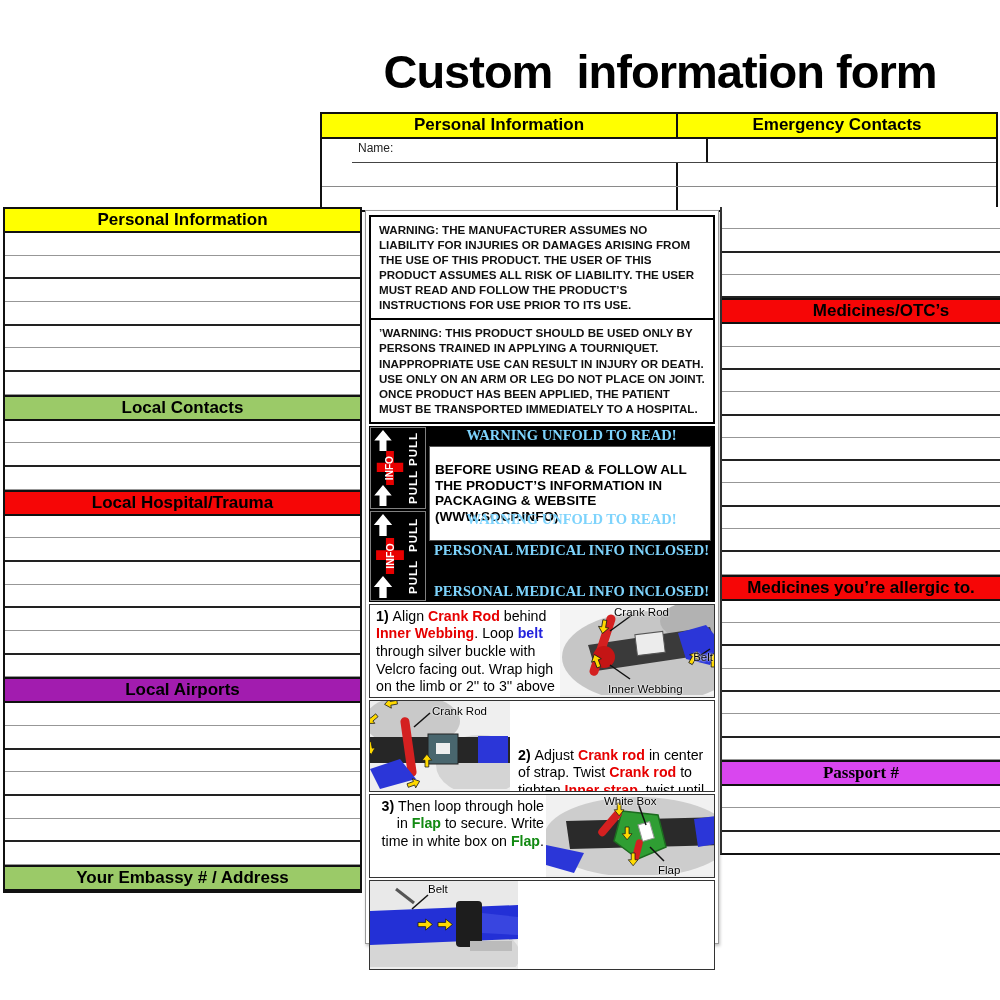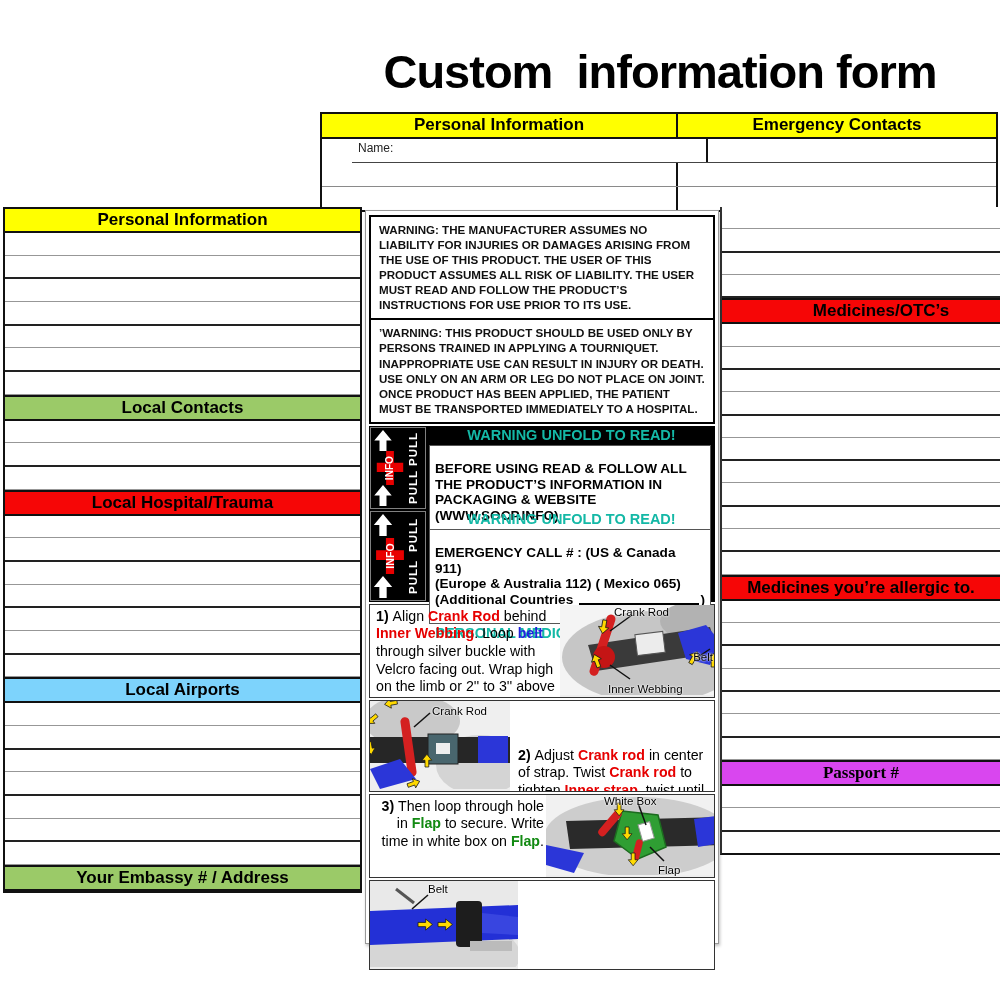--- a/index.html
+++ b/index.html
@@ -45,21 +45,21 @@
   .black-wrap{margin-top:2px;background:#000;}
   .bz{display:flex;}
   .bz.zoneA{height:84px;} .bz.zoneB{height:92px;}
   .tabcol{flex:0 0 56px;display:flex;padding:1px 2px 1px 1px;}
   .fold-tab{flex:1;display:flex;border:1px solid #808080;background:#000;padding:2px 0 2px 2px;}
   .ft-left{display:flex;flex-direction:column;justify-content:space-between;align-items:flex-start;}
   .ft-right{display:flex;flex-direction:column;justify-content:space-around;padding-left:1px;}
   .ft-pull{writing-mode:vertical-rl;transform:rotate(180deg);color:#fff;font-weight:bold;
            font-size:11.5px;letter-spacing:1px;line-height:1;}
   .bz-content{flex:1;display:flex;flex-direction:column;justify-content:space-between;}
-  .bz-banner{color:#14b8a6;font-weight:bold;font-size:14.5px;text-align:center;padding:1px 0 2px;}
+  .bz-banner{color:#7dd3fc;font-weight:bold;font-size:14.5px;text-align:center;padding:1px 0 2px;font-family:Liberation Serif, serif;}
   .bz-white{background:#fff;border:1px solid #555;margin:0 4px 0 1px;padding:15px 5px;
             font-weight:bold;font-size:13.6px;line-height:1.16;color:#000;}
   .em-line3{display:flex;align-items:flex-end;}
   .fill-line{flex:1;border-bottom:2px solid #000;margin:0 1px 3px 6px;}
 
   .step{border:1px solid #333;margin-top:2px;display:flex;overflow:hidden;background:#fff;}
   #step1{height:92px;} #step2{height:90px;} #step3{height:82px;text-align:right;} #step4{height:88px;}
   .step-text{font-size:14.2px;line-height:1.24;padding:3px 2px 2px 6px;}
   #step1 .step-text{flex:0 0 182px;} #step3 .step-text{flex:0 0 168px;}
   #step2 .step-text,#step4 .step-text{flex:1;padding-left:8px;padding-top:6px;margin-top:40px;}
@@ -116,21 +116,21 @@
     <div class="form-row dark"></div>
     <div class="form-row "></div>
     <div class="form-header" style="background: rgb(246, 6, 6);">Local Hospital/Trauma</div>
     <div class="form-row "></div>
     <div class="form-row dark"></div>
     <div class="form-row "></div>
     <div class="form-row dark"></div>
     <div class="form-row "></div>
     <div class="form-row dark"></div>
     <div class="form-row "></div>
-    <div class="form-header" style="background: #7dd3fc; text-align: right;">Local Airports</div>
+    <div class="form-header" style="background: #a21caf; text-align: right;">Local Airports</div>
     <div class="form-row "></div>
     <div class="form-row dark"></div>
     <div class="form-row "></div>
     <div class="form-row dark"></div>
     <div class="form-row "></div>
     <div class="form-row dark"></div>
     <div class="form-row "></div>
     <div class="form-header" style="background: rgb(155, 202, 104);">Your Embassy # / Address</div>
   </div>
 
@@ -216,29 +216,20 @@
               </svg>
           </div>
           <div class="ft-right">
             <span class="ft-pull">PULL</span>
             <span class="ft-pull">PULL</span>
           </div>
         </div>
       </div>
       <div class="bz-content">
         <div class="bz-banner">WARNING UNFOLD TO READ!</div>
-        <div class="bz-white">
-          <div>EMERGENCY CALL # : (US &amp; Canada 911)</div>
-          <div>(Europe &amp; Australia 112) ( Mexico 065)</div>
-          <div class="em-line3">
-            <span>(Additional Countries</span>
-            <span class="fill-line"></span>
-            <span>)</span>
-          </div>
-        </div>
         <div class="bz-banner">PERSONAL MEDICAL INFO INCLOSED!</div>
       </div>
     </div>
   </div>
 
   <div class="step" id="step1">
     <div class="step-text"><span style="font-weight: bold;">1) </span><span>Align </span><span style="color: rgb(230, 0, 0); font-weight: bold;">Crank Rod</span><span> behind </span><span style="color: rgb(230, 0, 0); font-weight: bold;">Inner Webbing</span><span>. Loop </span><span style="color: rgb(34, 34, 221); font-weight: bold;">belt</span><span> through silver buckle with Velcro facing out. Wrap high on the limb or 2'' to 3'' above wound. Velcro tight!</span></div>
     <div class="photo">
       <svg width="165" height="90" viewBox="0 0 165 90">
         <rect width="165" height="90" fill="#f4f4f4"></rect>

